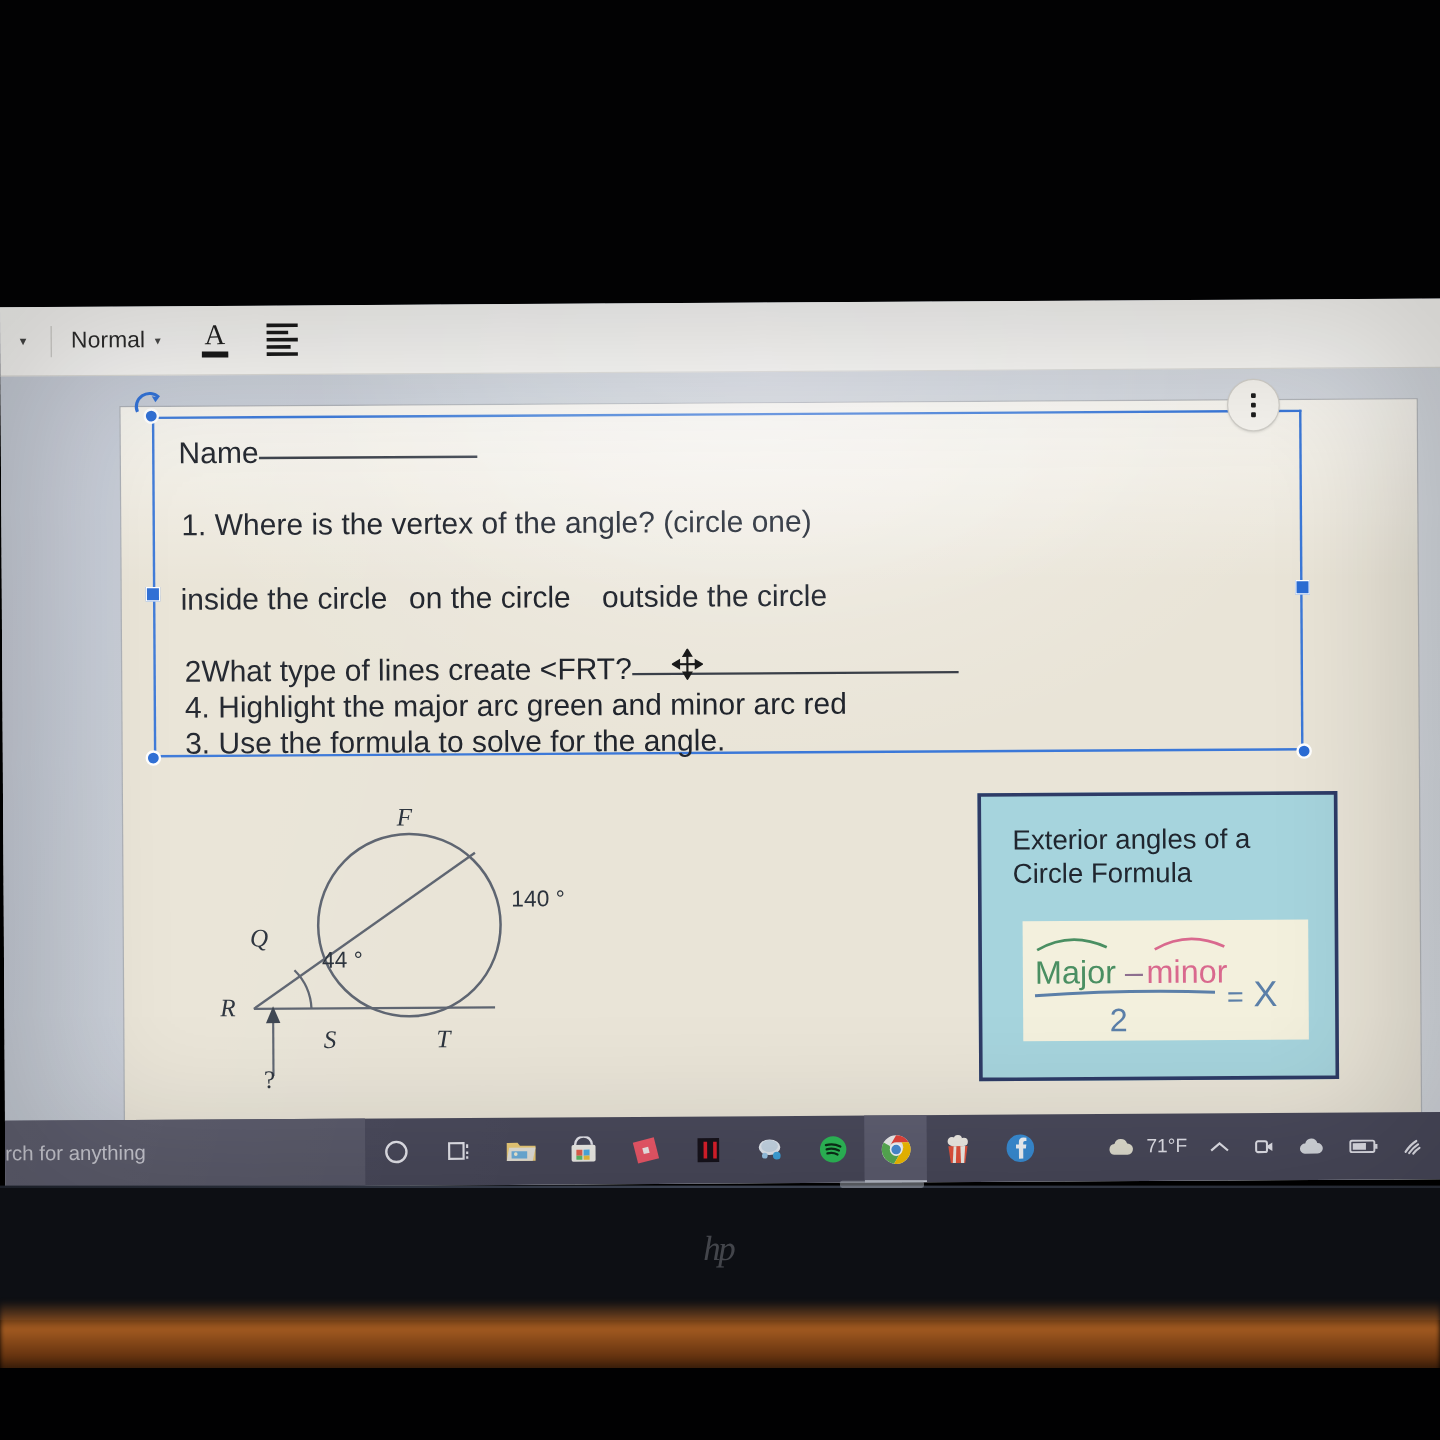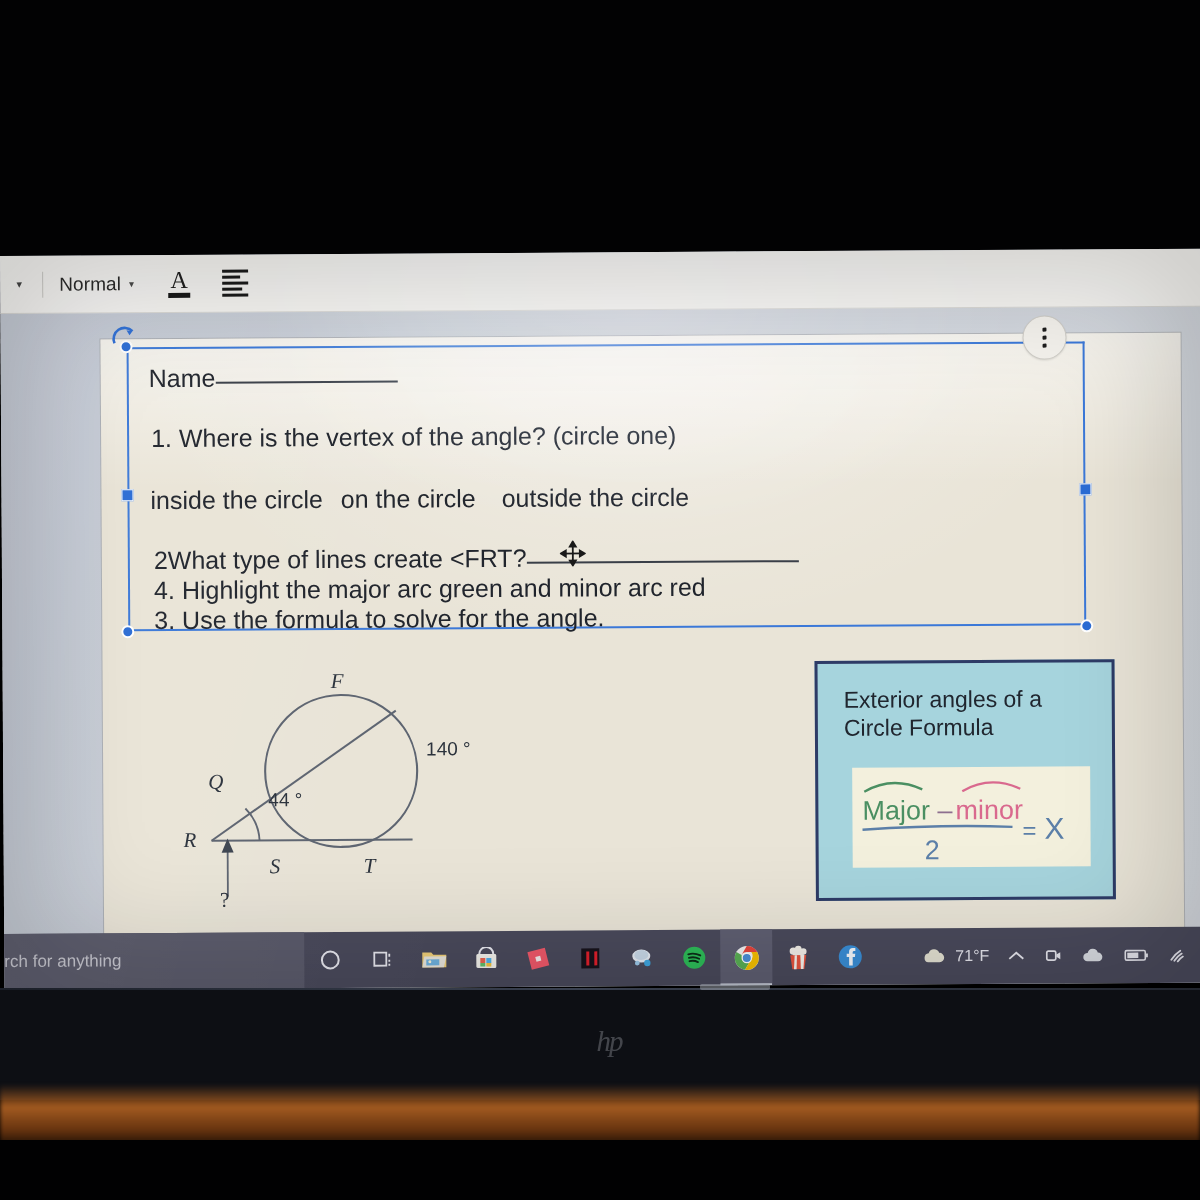--- a/index.html
+++ b/index.html
@@ -347,21 +347,20 @@
     position: absolute;
     left: 586px;
     top: 1024px;
     width: 46px; height: 34px;
     opacity: 0.30;
     color: #bfc3cb;
     font-family: "Liberation Serif", serif;
     font-style: italic;
     font-size: 29px;
     letter-spacing: -2px;
-    text-align: center;
     line-height: 34px;
   }
   .base-glow {
     position: absolute;
     left: 0;
     top: 1084px;
     width: 1200px;
     height: 66px;
     background: linear-gradient(180deg, rgba(140,74,24,0.0) 0%, rgba(171,95,34,0.95) 35%, rgba(120,60,18,0.85) 70%, rgba(10,6,3,1) 100%);
     filter: blur(2px);

